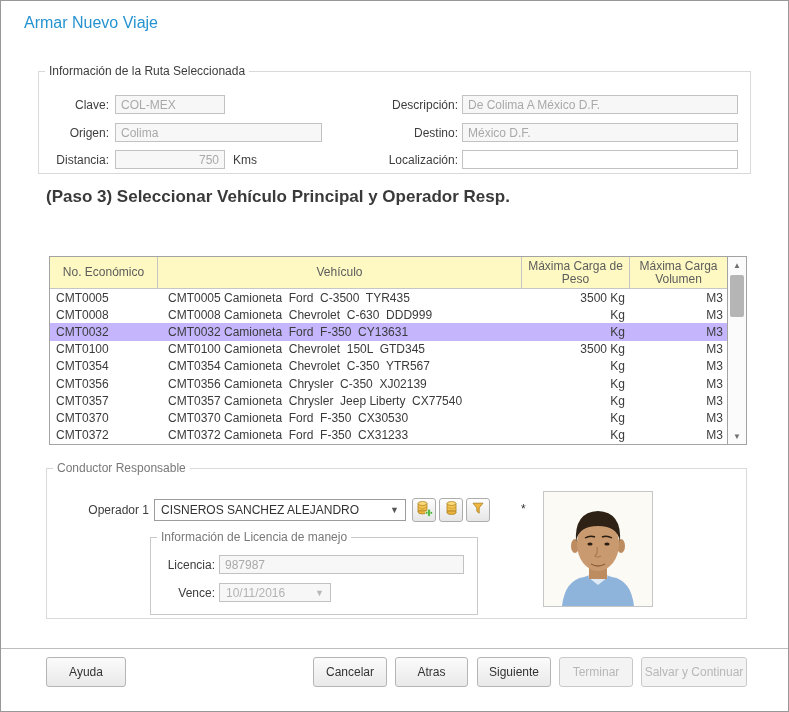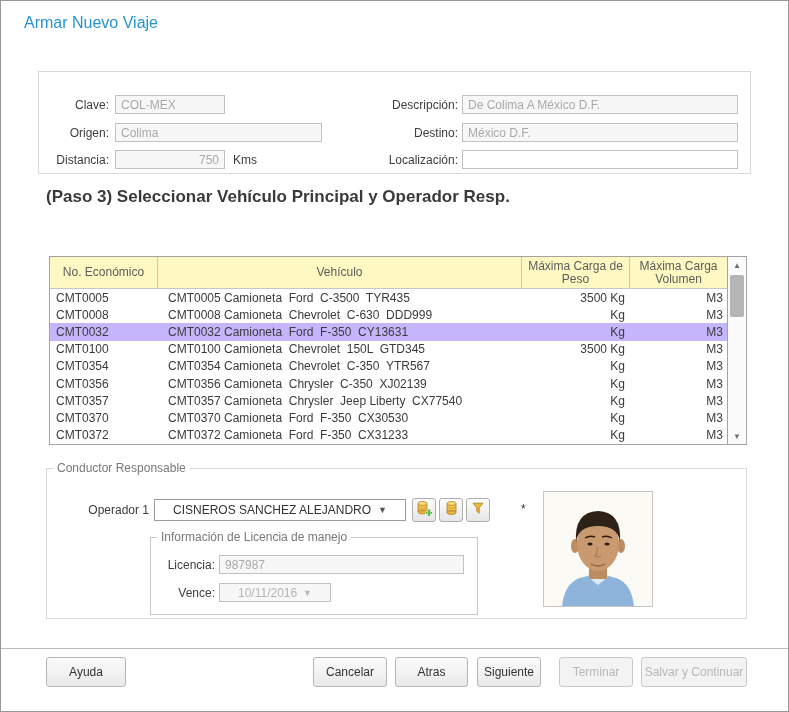--- a/index.html
+++ b/index.html
@@ -44,21 +44,21 @@
 
   
   .vscroll { position:absolute; top:0; right:0; bottom:0; width:19px; border-left:1px solid #a3a3a3; background:#fbfbfb; }
   .sb-btn { position:absolute; left:0; width:18px; height:16px; display:flex; align-items:center; justify-content:center;
             color:#6f6f6f; font-size:8px; }
   .sb-up { top:0; } .sb-down { bottom:0; }
   .sb-thumb { position:absolute; left:2px; top:18px; width:14px; height:42px; background:#b5b5b5; border-radius:2px; }
 
   
   .combo { position:absolute; height:22px; border:1px solid #9c9c9c; background:#fff; display:flex; align-items:center;
-           font-size:12px; color:#333; padding:0 18px; }
+           font-size:12px; color:#333; padding:0 6px; }
   .combo .arrow { margin-left:auto; font-size:9px; color:#555; }
   .combo.disabled { background:#f7f7f7; border-color:#c2c2c2; color:#b3b3b3; height:19px; }
   .combo.disabled .arrow { color:#b8b8b8; }
   .icon-btn { position:absolute; width:24px; height:24px; border:1px solid #adadad; border-radius:3px;
               background:linear-gradient(#fdfdfd,#e6e6e6); display:flex; align-items:center; justify-content:center; cursor:pointer; }
   .asterisk { position:absolute; font-size:12px; color:#333; }
   .photo { position:absolute; border:1px solid #c6c6c6; background:#fbfbf8; }
 
   
   .separator { position:absolute; left:0; top:647px; width:789px; height:1px; background:#bdbdbd; }
@@ -68,20 +68,21 @@
   .btn.disabled { background:#f3f3f3; color:#b7b7b7; border-color:#c9c9c9; cursor:default; }
 </style>
 </head>
 <body>
 
 <div class="dialog">
 
   <div class="page-title">Armar Nuevo Viaje</div>
 
   <div class="groupbox" style="left:37px; top:70px; width:713px; height:103px;">
+    <span class="gb-label">Información de la Ruta Seleccionada</span>
 
     <span class="field-label" style="left:0; width:70px; top:26px;">Clave:</span>
     <input class="tb" style="left: 76px; top: 23px; width: 110px;" readonly="" value="COL-MEX">
 
     <span class="field-label" style="left:0; width:70px; top:54px;">Origen:</span>
     <input class="tb" style="left: 76px; top: 51px; width: 207px;" readonly="" value="Colima">
 
     <span class="field-label" style="left:0; width:70px; top:81px;">Distancia:</span>
     <input class="tb right" style="left: 76px; top: 78px; width: 110px;" readonly="" value="750">
     <span class="unit" style="left:194px; top:81px;">Kms</span>
@@ -246,17 +247,17 @@
         <path d="M47 72 q7 4 14 0" stroke="#8f5f3c" stroke-width="1.4" fill="none"></path>
       </svg>
     </div>
   </div>
 
   <div class="separator"></div>
 
   <button class="btn" style="left:45px; width:80px;">Ayuda</button>
   <button class="btn" style="left:312px; width:74px;">Cancelar</button>
   <button class="btn" style="left:394px; width:73px;">Atras</button>
-  <button class="btn" style="left:476px; width:64px;">Siguiente</button>
+  <button class="btn" style="left:476px; width:74px;">Siguiente</button>
   <button class="btn disabled" style="left:558px; width:74px;">Terminar</button>
   <button class="btn disabled" style="left:640px; width:106px;">Salvar y Continuar</button>
 
 </div>
 
 </body></html>

